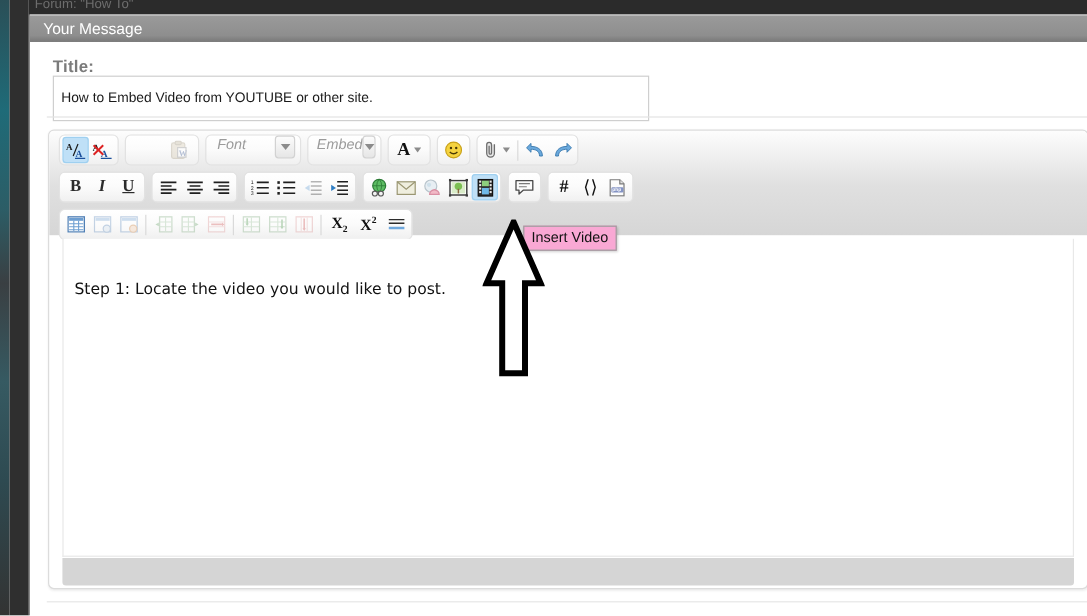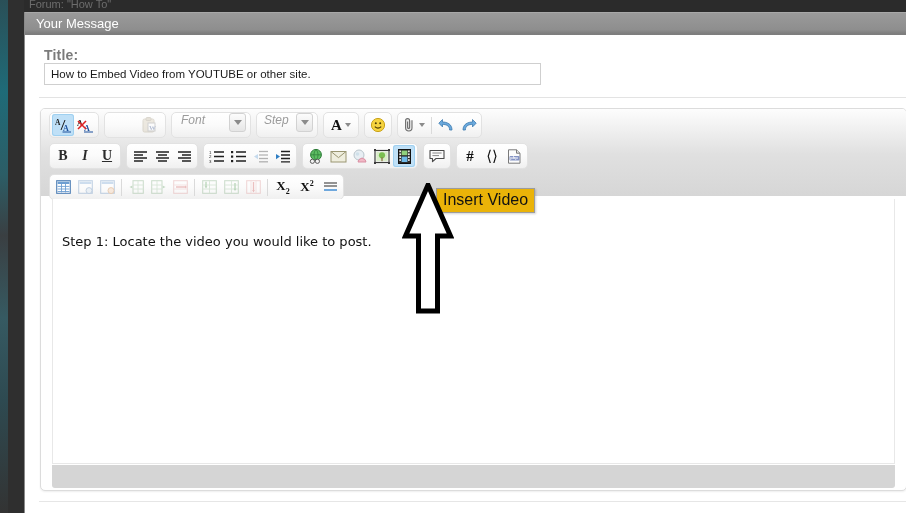--- a/index.html
+++ b/index.html
@@ -53,21 +53,21 @@
     background: #ffffff;
   }
 
   .title-label {
     position: absolute; left: 19px; top: 12px;
     font-size: 14px; color: #7b7b7b; font-weight: bold;
     letter-spacing: .2px;
   }
   .title-input {
     position: absolute; left: 19px; top: 28px;
-    width: 497px; height: 22px;
+    width: 497px; height: 38px;
     background: #fff; border: 1px solid #cfcfcf;
     font-size: 11.5px; color: #1a1a1a;
     padding: 0 6px; line-height: 20px;
     font-family: "Liberation Sans", sans-serif;
   }
 
   .hr-top {
     position: absolute; left: 14px; top: 62px; right: 0; height: 1px;
     background: #e3e3e3;
   }
@@ -137,22 +137,22 @@
   }
 
   .hr-bottom {
     position: absolute; left: 14px; top: 466px; right: 0; height: 1px;
     background: #e6e6e6;
   }
 
   
   .tooltip {
     position: absolute; left: 436px; top: 188px;
-    background: #eab308; border: 1px solid #9c9c9c;
-    font-size: 16px; color: #121212;
+    background: #f9a8d4; border: 1px solid #9c9c9c;
+    font-size: 12px; color: #121212;
     padding: 2px 6px 3px; white-space: nowrap;
     box-shadow: 1px 1px 2px rgba(0,0,0,.18);
     z-index: 40;
   }
 
   
   .arrow-anno {
     position: absolute; left: 402px; top: 183px;
     width: 52px; height: 133px; z-index: 45; pointer-events: none;
   }
@@ -221,21 +221,21 @@
             <div class="dd">
               <span>Font</span>
               <span class="dd-arrow">
                   <i class="caret"></i>
                 </span>
             </div>
           </div>
 
           <div class="grp">
             <div class="dd small">
-              <span>Step</span>
+              <span>Embed</span>
               <span class="dd-arrow">
                   <i class="caret"></i>
                 </span>
             </div>
           </div>
 
           <div class="grp">
             <div class="btn" style="width:30px;" title="Text Color">
               <span style="font-family:'Liberation Serif',serif;font-weight:bold;font-size:15px;color:#111;">A</span>
               <i class="caret sm" style="margin-left:3px;"></i>

